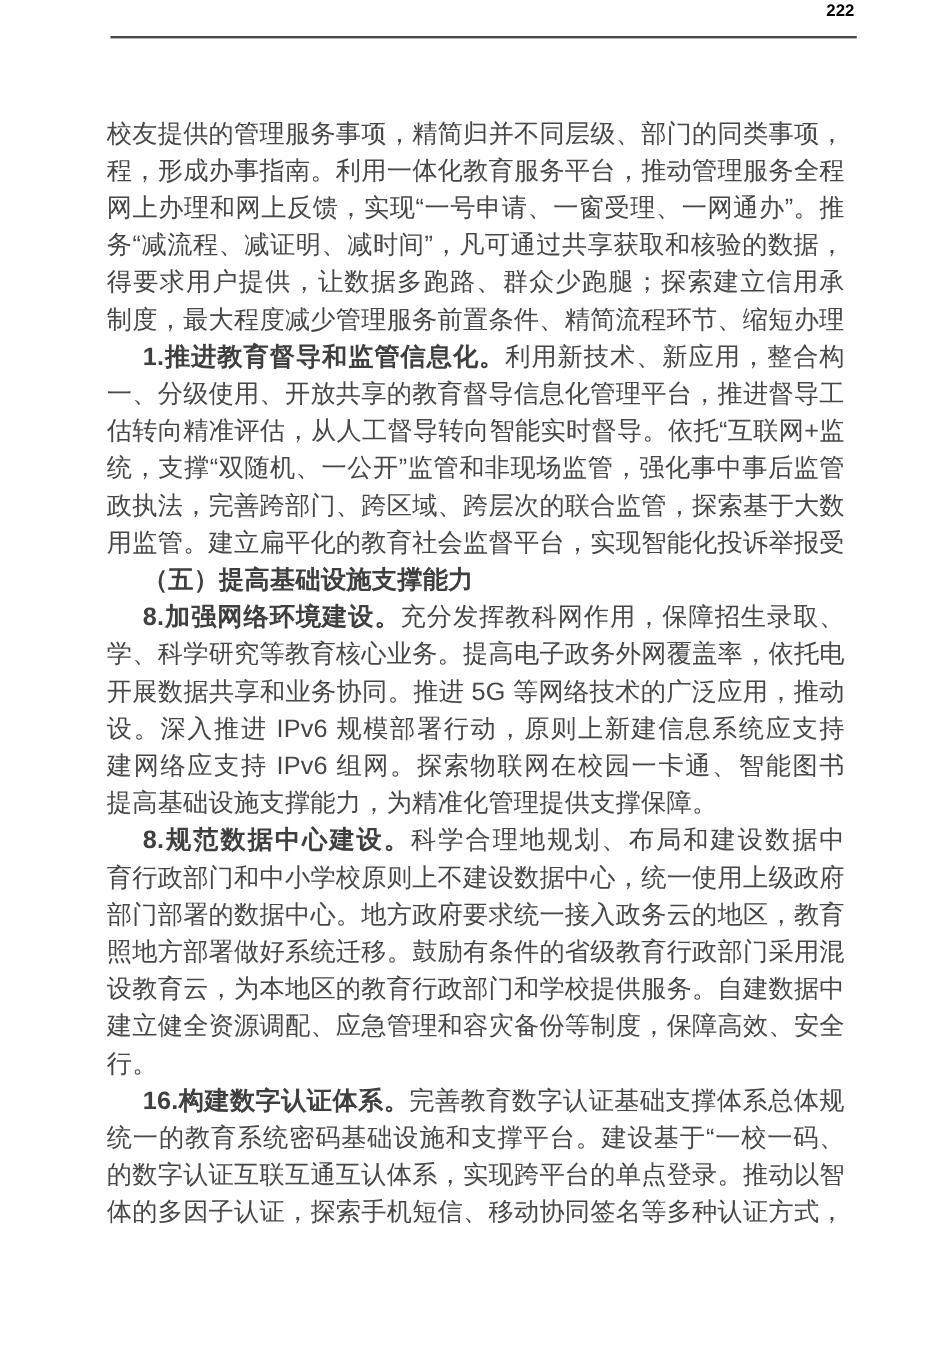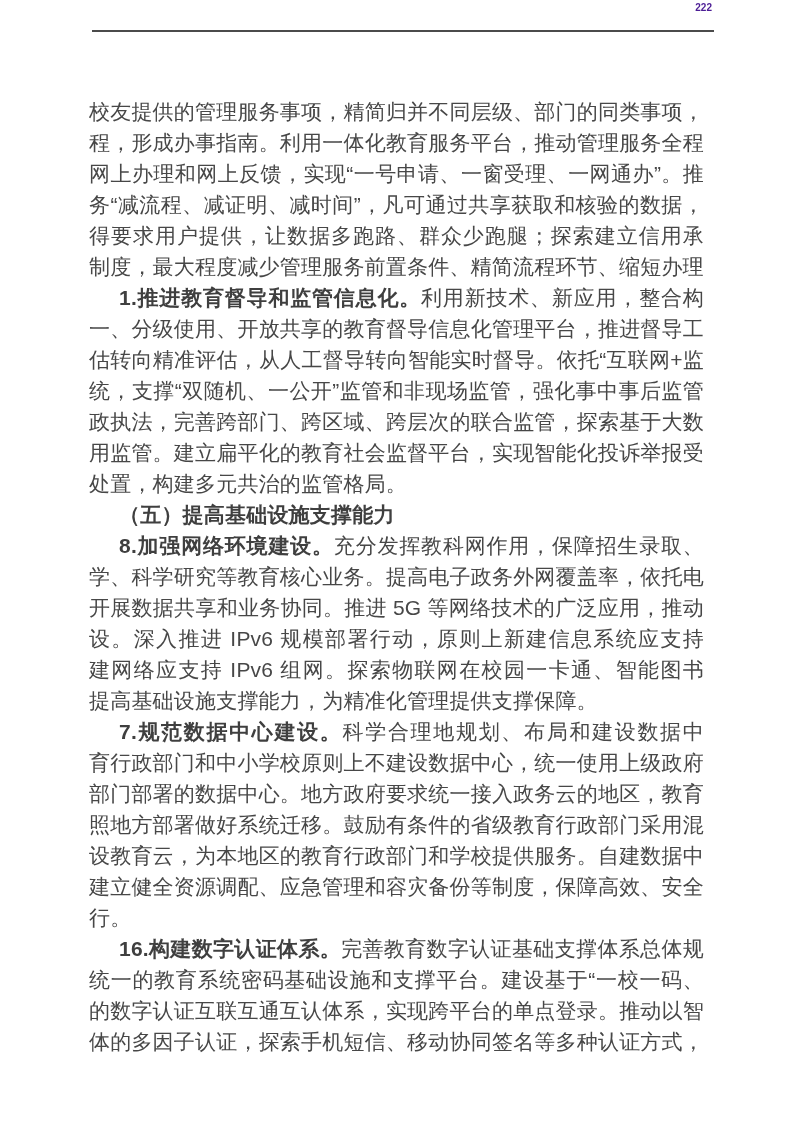--- a/index.html
+++ b/index.html
@@ -6,22 +6,22 @@
   body{
     width:793px;height:1122px;
     background:#ffffff;
     font-family:"Liberation Sans","DejaVu Sans",sans-serif;
     position:relative;
     overflow:hidden;
   }
   .page{position:absolute;inset:0;background:#ffffff;}
   .page-number{
     position:absolute;top:1px;right:81px;
-    font-size:10px;line-height:14px;font-weight:700;
-    color:#4c1d95;
+    font-size:14px;line-height:14px;font-weight:700;
+    color:#000000;
   }
   .header-rule{
     position:absolute;top:30px;left:92px;
     width:622px;height:2px;background:#4b4b4b;
   }
   .body-text{
     position:absolute;top:96px;left:89px;width:615px;
     font-size:21px;line-height:31px;color:#474747;
     letter-spacing:0.2px;
   }
@@ -53,35 +53,34 @@
         <div class="line just">得要求用户提供，让数据多跑路、群众少跑腿；探索建立信用承诺、容缺受理</div>
         <div class="line">制度，最大程度减少管理服务前置条件、精简流程环节、缩短办理时间。</div>
       </div>
       <div class="para">
         <div class="line just ind"><b>1.推进教育督导和监管信息化。</b>利用新技术、新应用，整合构建全国统</div>
         <div class="line just">一、分级使用、开放共享的教育督导信息化管理平台，推进督导工作从定性评</div>
         <div class="line just">估转向精准评估，从人工督导转向智能实时督导。依托“互联网+监管”系</div>
         <div class="line just">统，支撑“双随机、一公开”监管和非现场监管，强化事中事后监管和教育行</div>
         <div class="line just">政执法，完善跨部门、跨区域、跨层次的联合监管，探索基于大数据分析的信</div>
         <div class="line just">用监管。建立扁平化的教育社会监督平台，实现智能化投诉举报受理、分发和</div>
-        <div class="line">处置，构建多元共治的监管格局。</div>
       </div>
       <div class="para">
         <div class="line ind"><b>（五）提高基础设施支撑能力</b></div>
       </div>
       <div class="para">
         <div class="line just ind"><b>8.加强网络环境建设。</b>充分发挥教科网作用，保障招生录取、在线教</div>
         <div class="line just">学、科学研究等教育核心业务。提高电子政务外网覆盖率，依托电子政务外网</div>
         <div class="line just">开展数据共享和业务协同。推进 5G 等网络技术的广泛应用，推动无线校园建</div>
         <div class="line just">设。深入推进 IPv6 规模部署行动，原则上新建信息系统应支持 IPv6 访问，新</div>
         <div class="line just">建网络应支持 IPv6 组网。探索物联网在校园一卡通、智能图书馆、人员与设</div>
         <div class="line">提高基础设施支撑能力，为精准化管理提供支撑保障。</div>
       </div>
       <div class="para">
-        <div class="line just ind"><b>7.规范数据中心建设。</b>科学合理地规划、布局和建设数据中心。县级教</div>
+        <div class="line just ind"><b>8.规范数据中心建设。</b>科学合理地规划、布局和建设数据中心。县级教</div>
         <div class="line just">育行政部门和中小学校原则上不建设数据中心，统一使用上级政府或教育行政</div>
         <div class="line just">部门部署的数据中心。地方政府要求统一接入政务云的地区，教育行政部门按</div>
         <div class="line just">照地方部署做好系统迁移。鼓励有条件的省级教育行政部门采用混合云方式建</div>
         <div class="line just">设教育云，为本地区的教育行政部门和学校提供服务。自建数据中心的单位应</div>
         <div class="line just">建立健全资源调配、应急管理和容灾备份等制度，保障高效、安全和稳定运</div>
         <div class="line">行。</div>
       </div>
       <div class="para">
         <div class="line just ind"><b>16.构建数字认证体系。</b>完善教育数字认证基础支撑体系总体规划，建立</div>
         <div class="line just">统一的教育系统密码基础设施和支撑平台。建设基于“一校一码、一人一号”</div>

